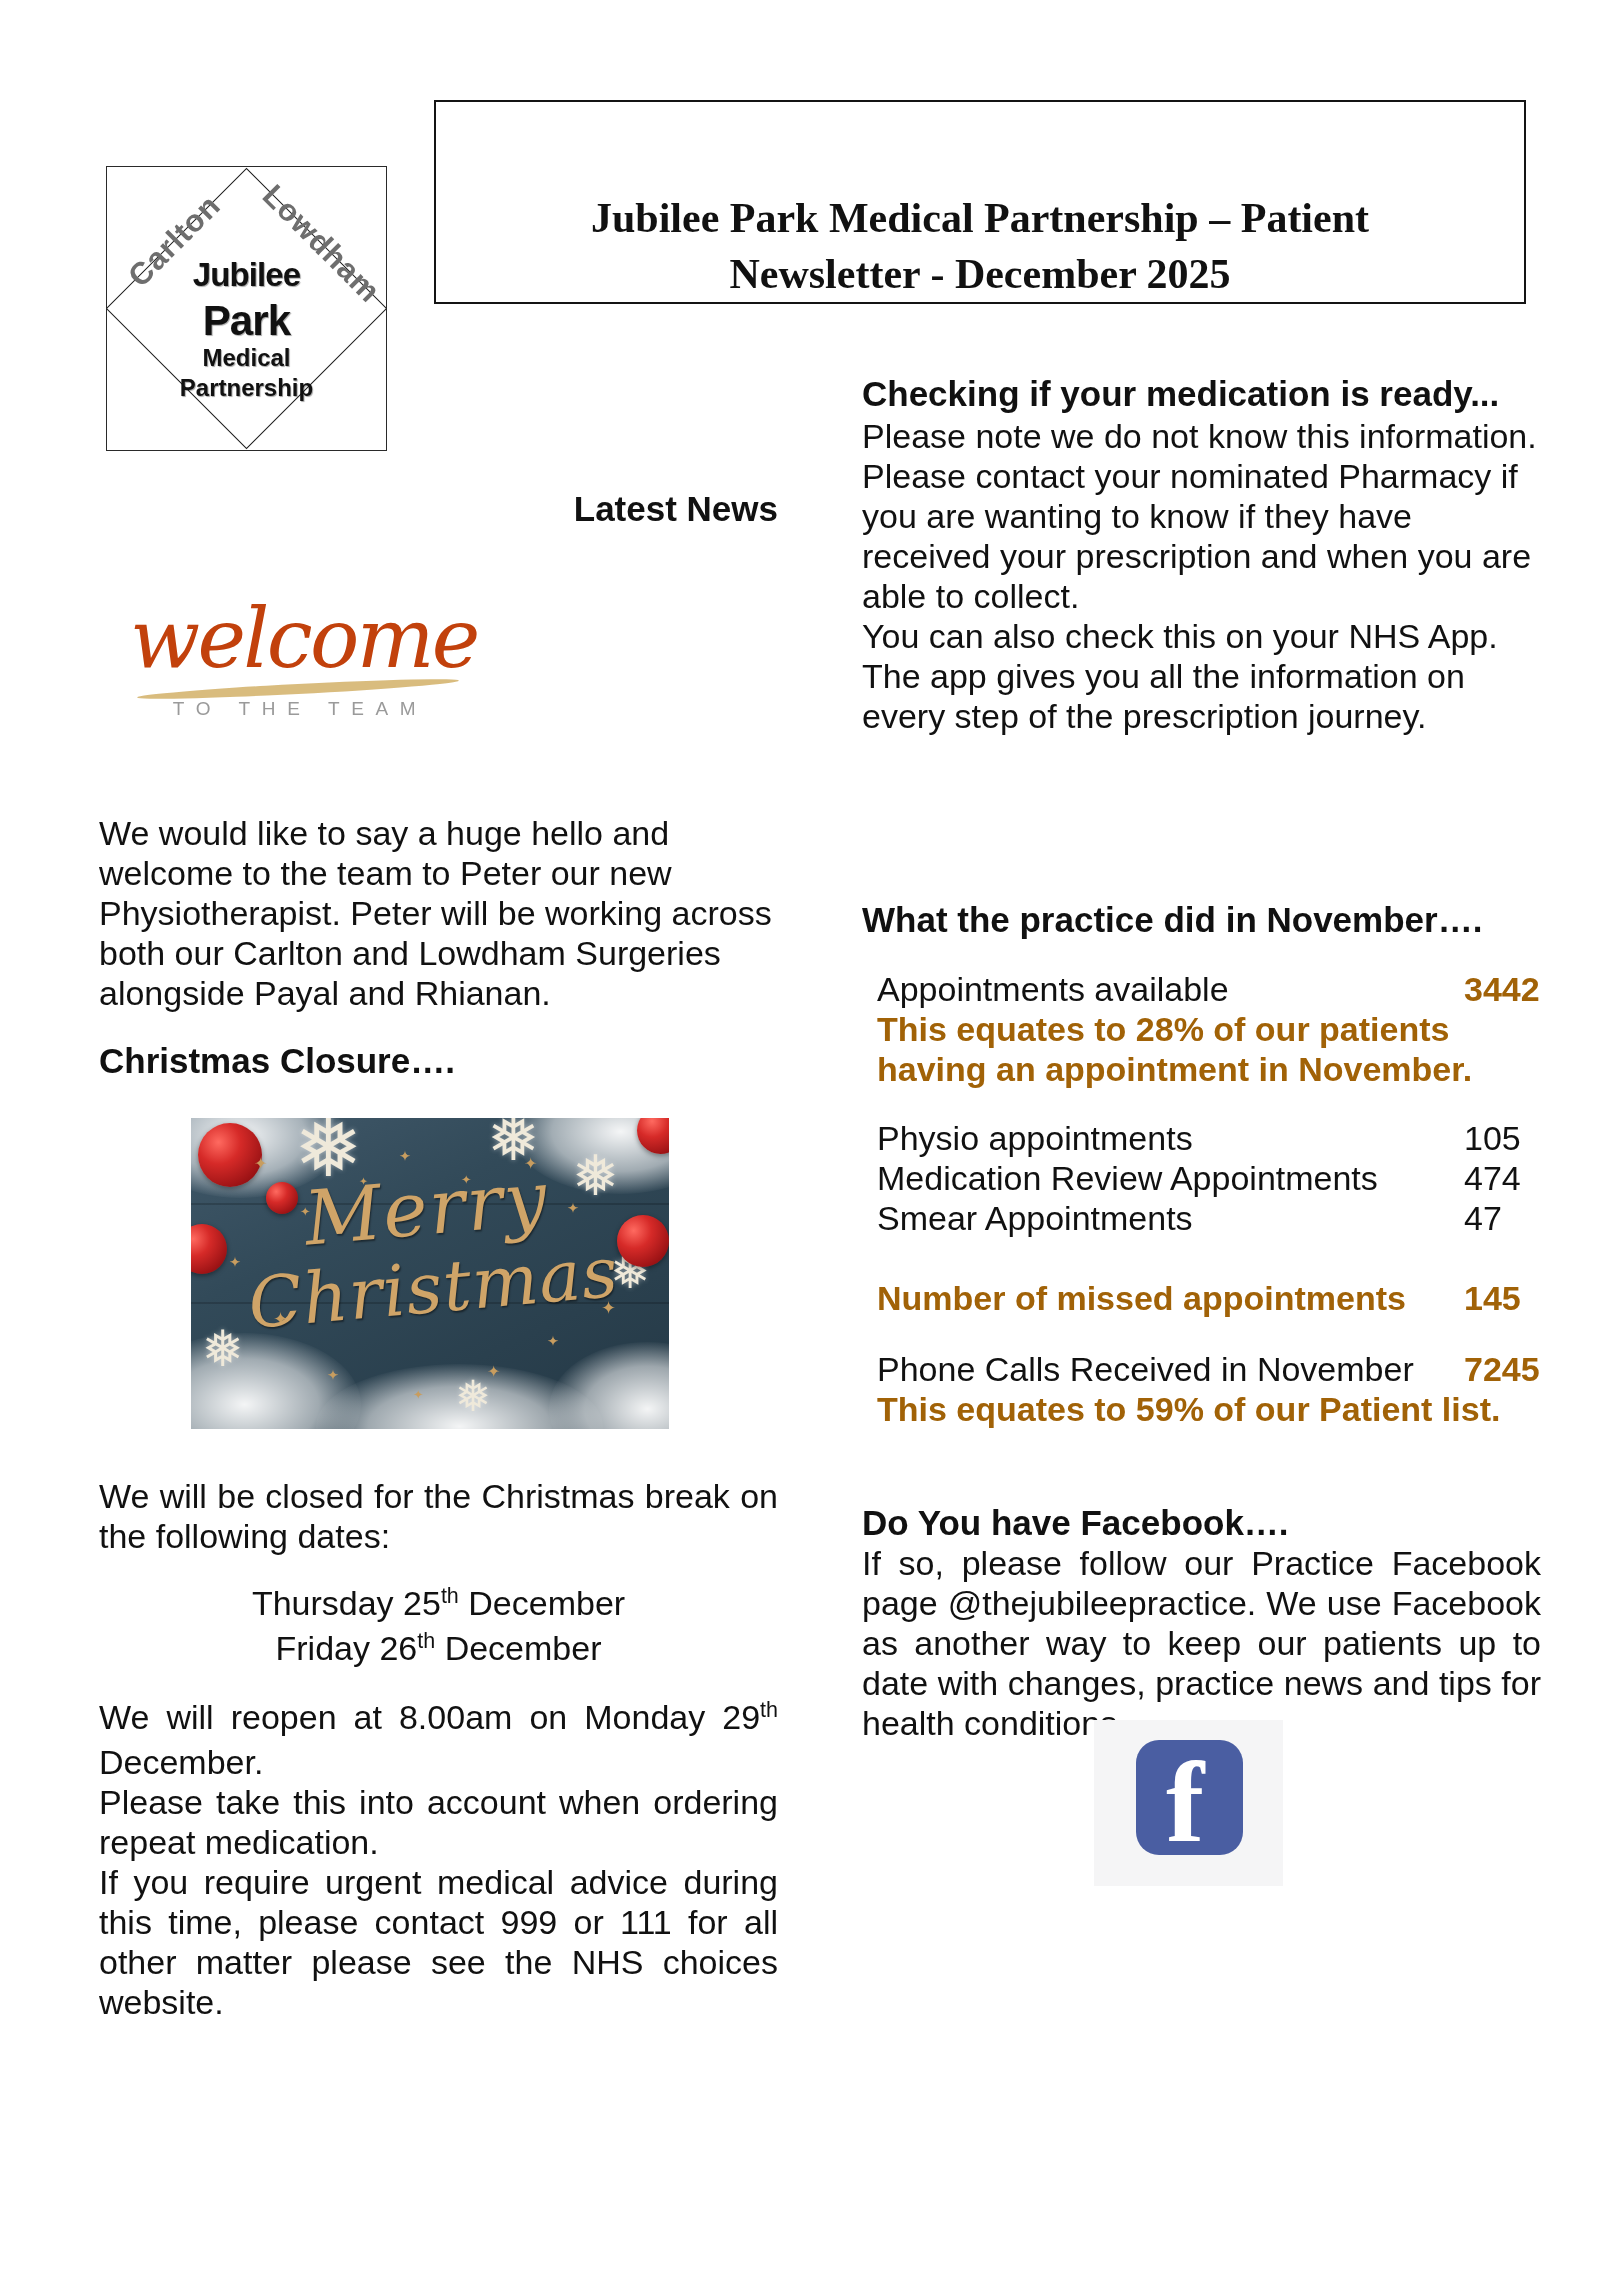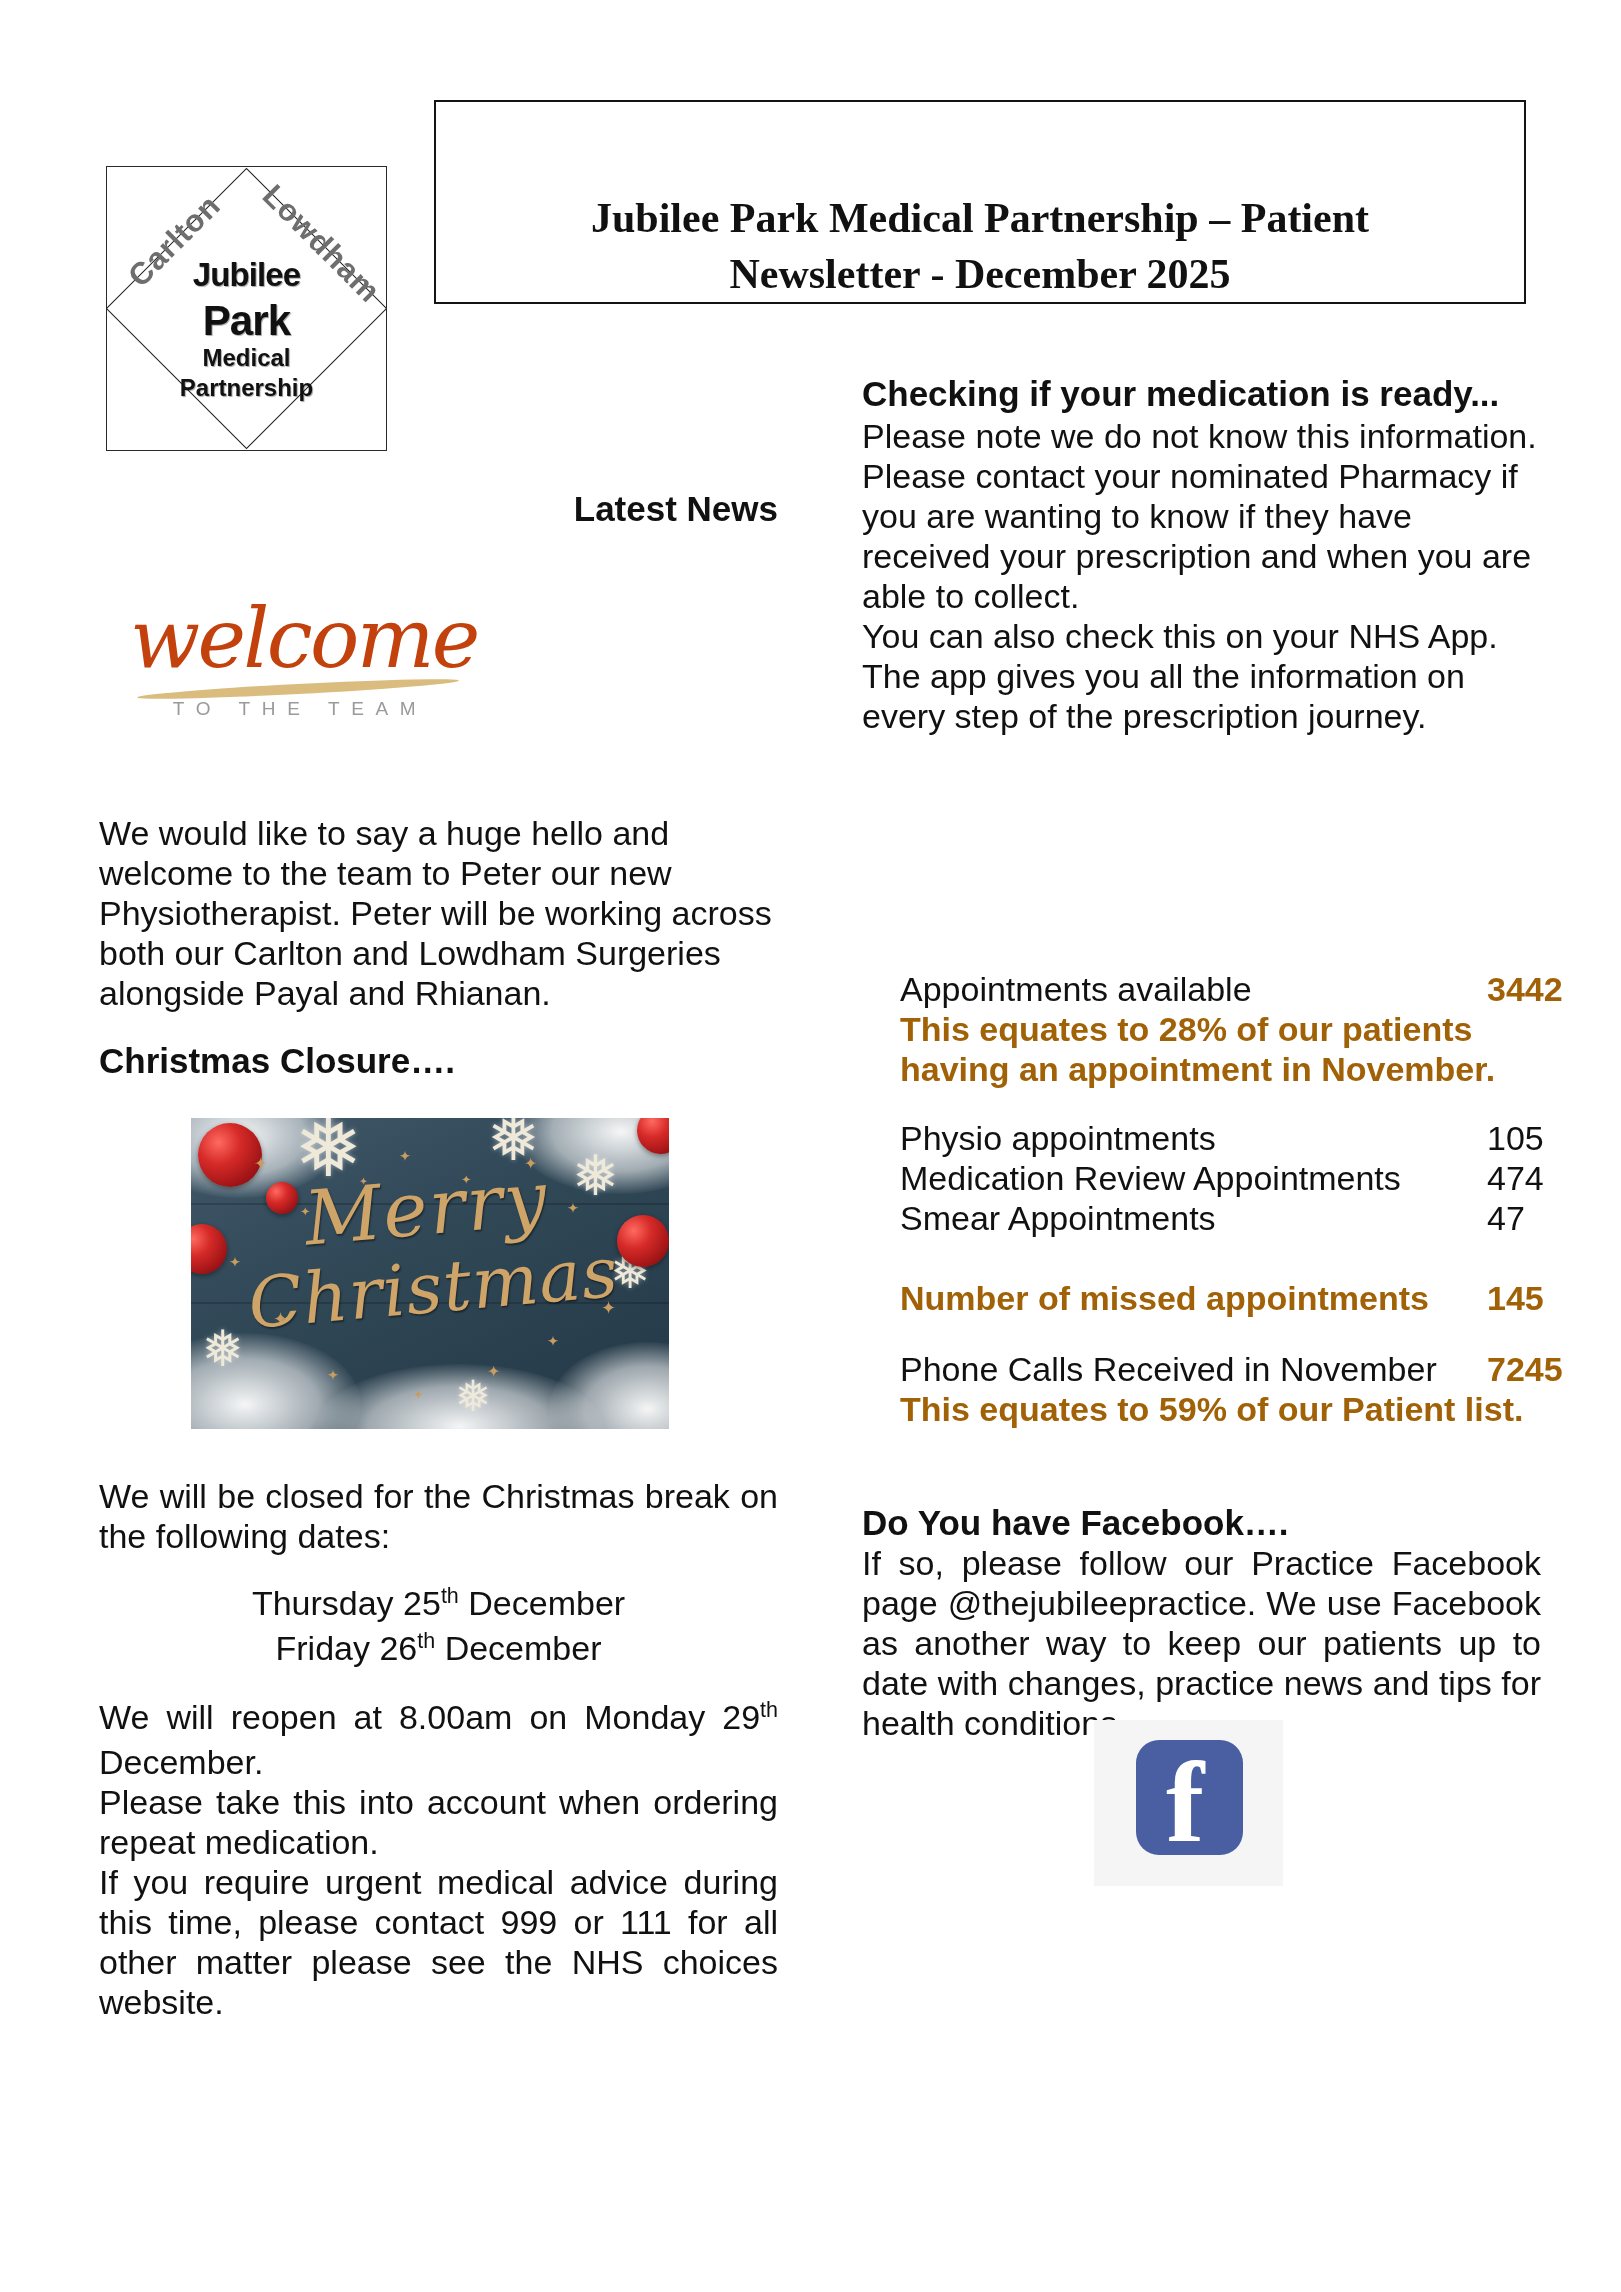--- a/index.html
+++ b/index.html
@@ -68,21 +68,21 @@
   .closed-para{left:99px;top:1476px;width:679px;}
   .dates-block{left:99px;top:1583px;width:679px;}
   .reopen-para{left:99px;top:1697px;width:679px;}
   .reopen-para .grp{display:block;text-align:justify;}
 
   .med-heading{left:862px;top:374px;width:679px;font-weight:bold;font-size:35px;}
   .med-para{left:862px;top:416px;width:679px;}
   .med-para .grp{display:block;}
   .nov-heading{left:862px;top:900px;width:679px;font-weight:bold;font-size:35px;}
 
-  .stats{left:900px;top:969px;width:679px;}
+  .stats{left:877px;top:969px;width:679px;}
   .stat-row{position:relative;height:40px;}
   .stat-val{position:absolute;left:587px;top:0;}
   .sp32{height:29px;} .sp45{height:40px;} .sp35{height:31px;}
 
   .fb-heading{left:862px;top:1503px;width:679px;font-weight:bold;font-size:35px;}
   .fb-para{left:862px;top:1543px;width:679px;}
 
   .fb-tile{left:1094px;top:1720px;width:189px;height:166px;background:#f5f5f6;}
   .fb-badge{position:absolute;left:42px;top:19.7px;width:107px;height:115px;border-radius:23px;
             background:#4a5ea2;overflow:hidden;}
@@ -182,20 +182,21 @@
 
   <div class="abs med-heading">Checking if your medication is ready...</div>
 
   <div class="abs body-text med-para">
     <span class="grp">Please note we do not know this information.</span>
     <span class="grp">Please contact your nominated Pharmacy if you are wanting to know if they have received your prescription and when you are able to collect.</span>
     <span class="grp">You can also check this on your NHS App.</span>
     <span class="grp">The app gives you all the information on every step of the prescription journey.</span>
   </div>
 
+  <div class="abs nov-heading">What the practice did in November….</div>
 
   <div class="abs body-text stats">
     <div class="stat-row">
       <span>Appointments available</span>
       <span class="stat-val red">3442</span>
     </div>
     <div class="red">This equates to 28% of our patients having an appointment in November.</div>
     <div class="sp32"></div>
     <div class="stat-row">
       <span>Physio appointments</span>

